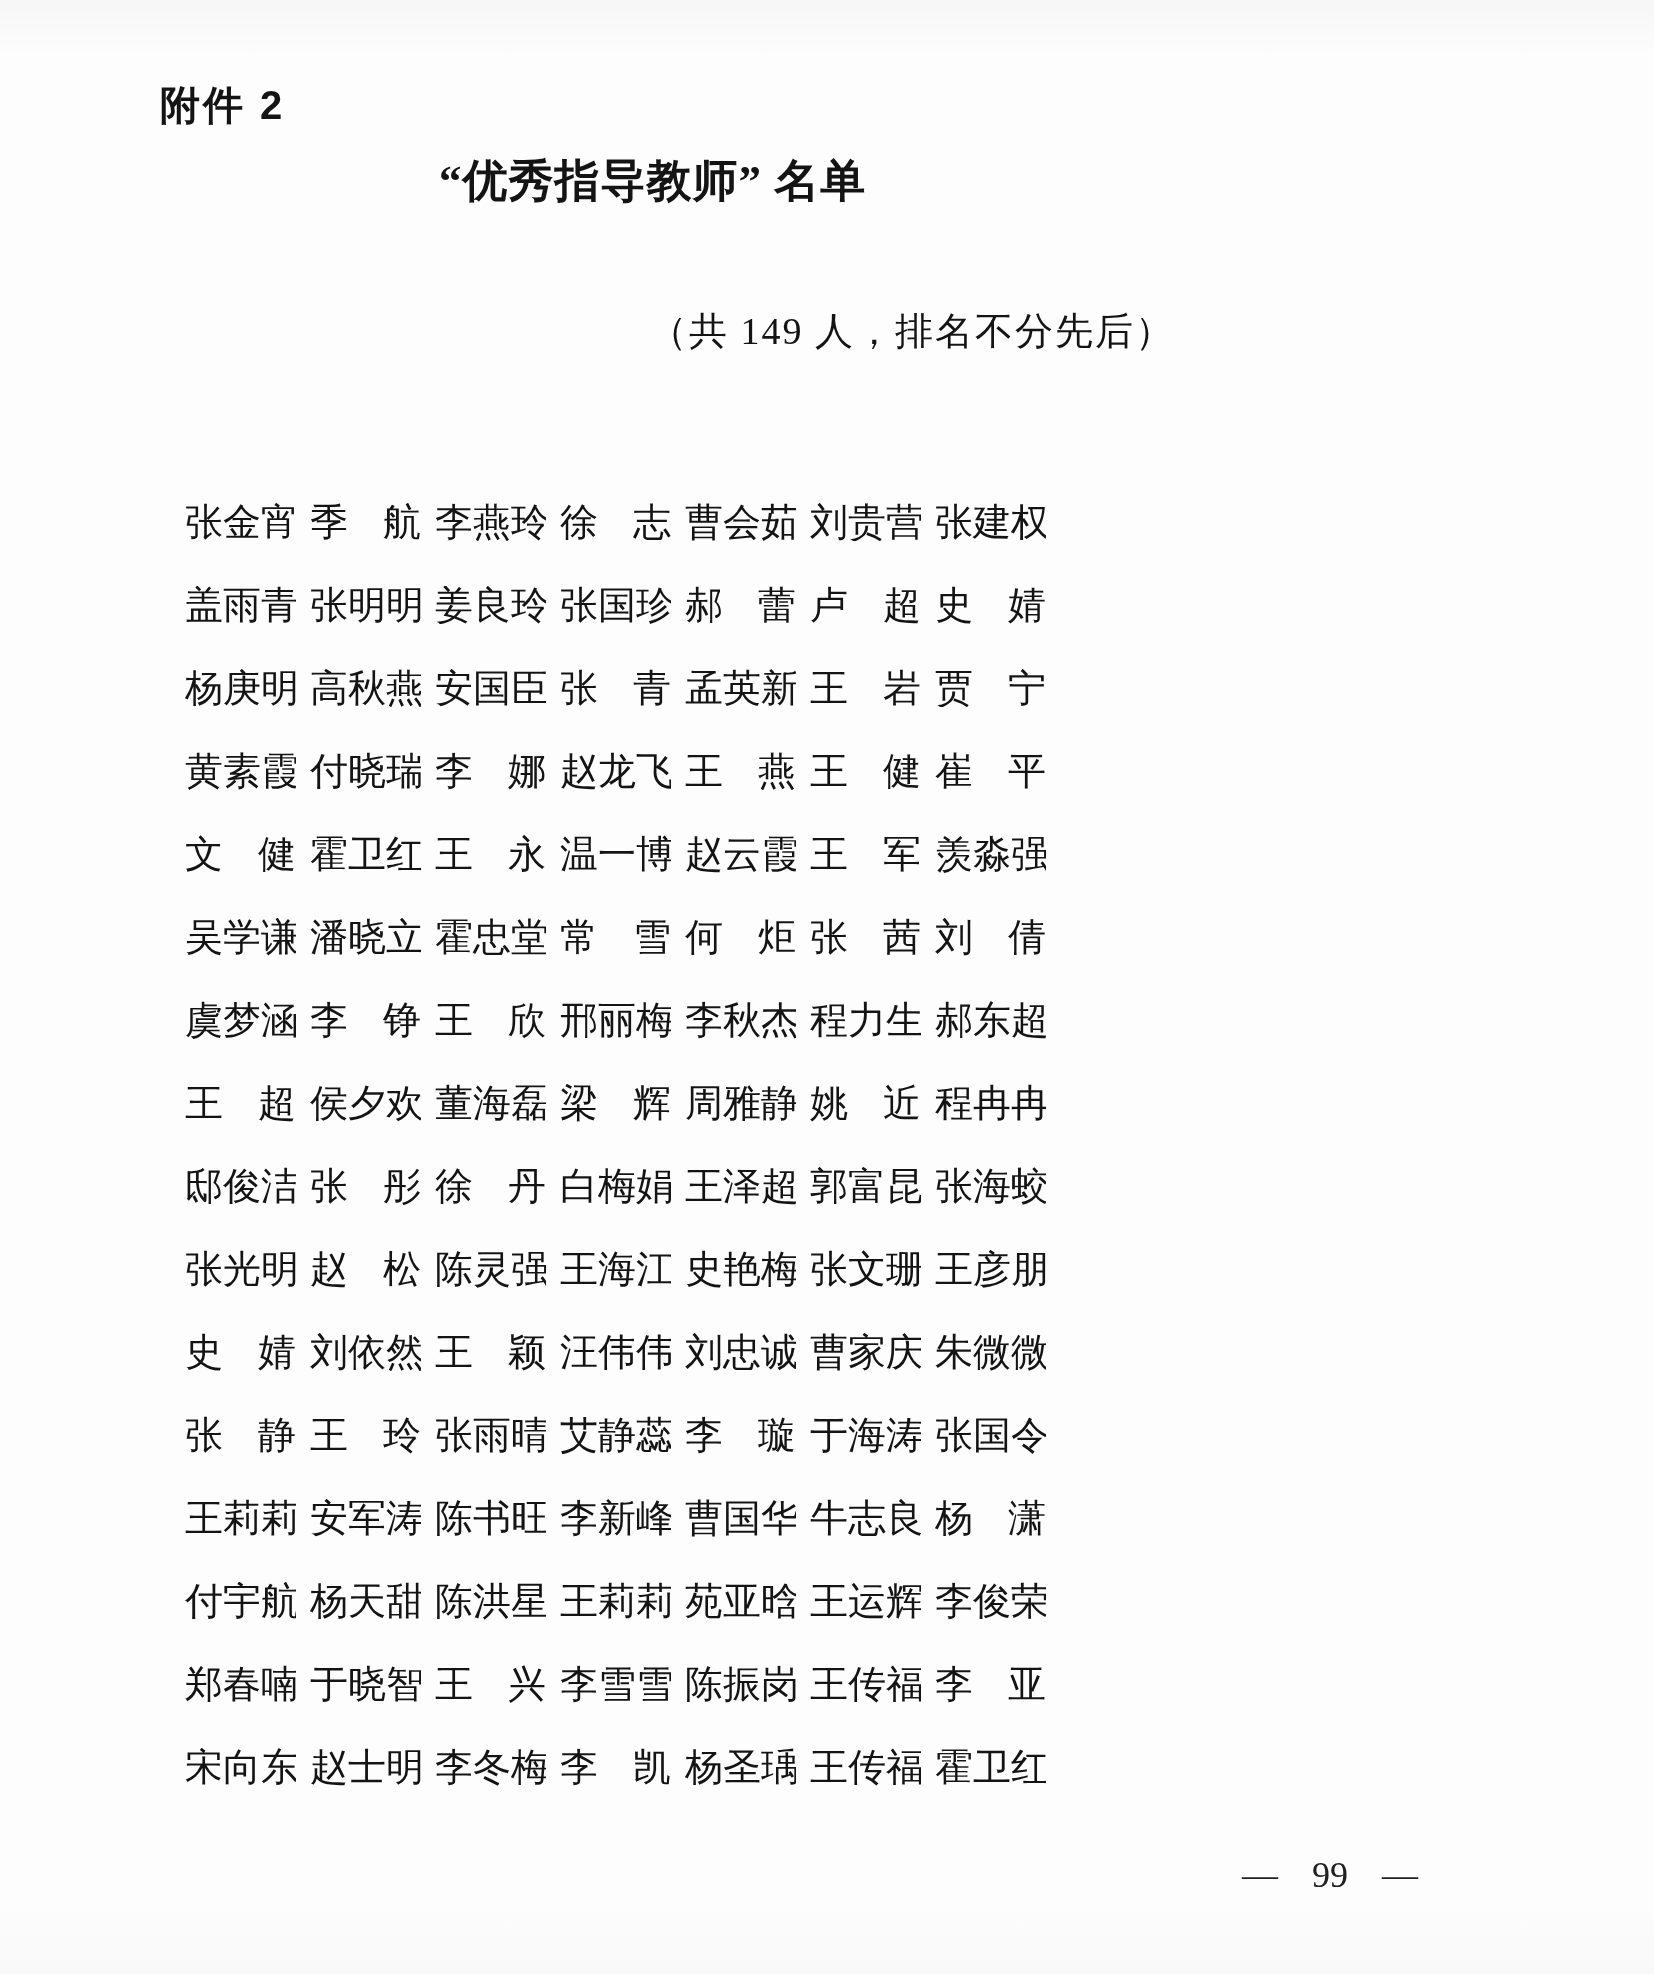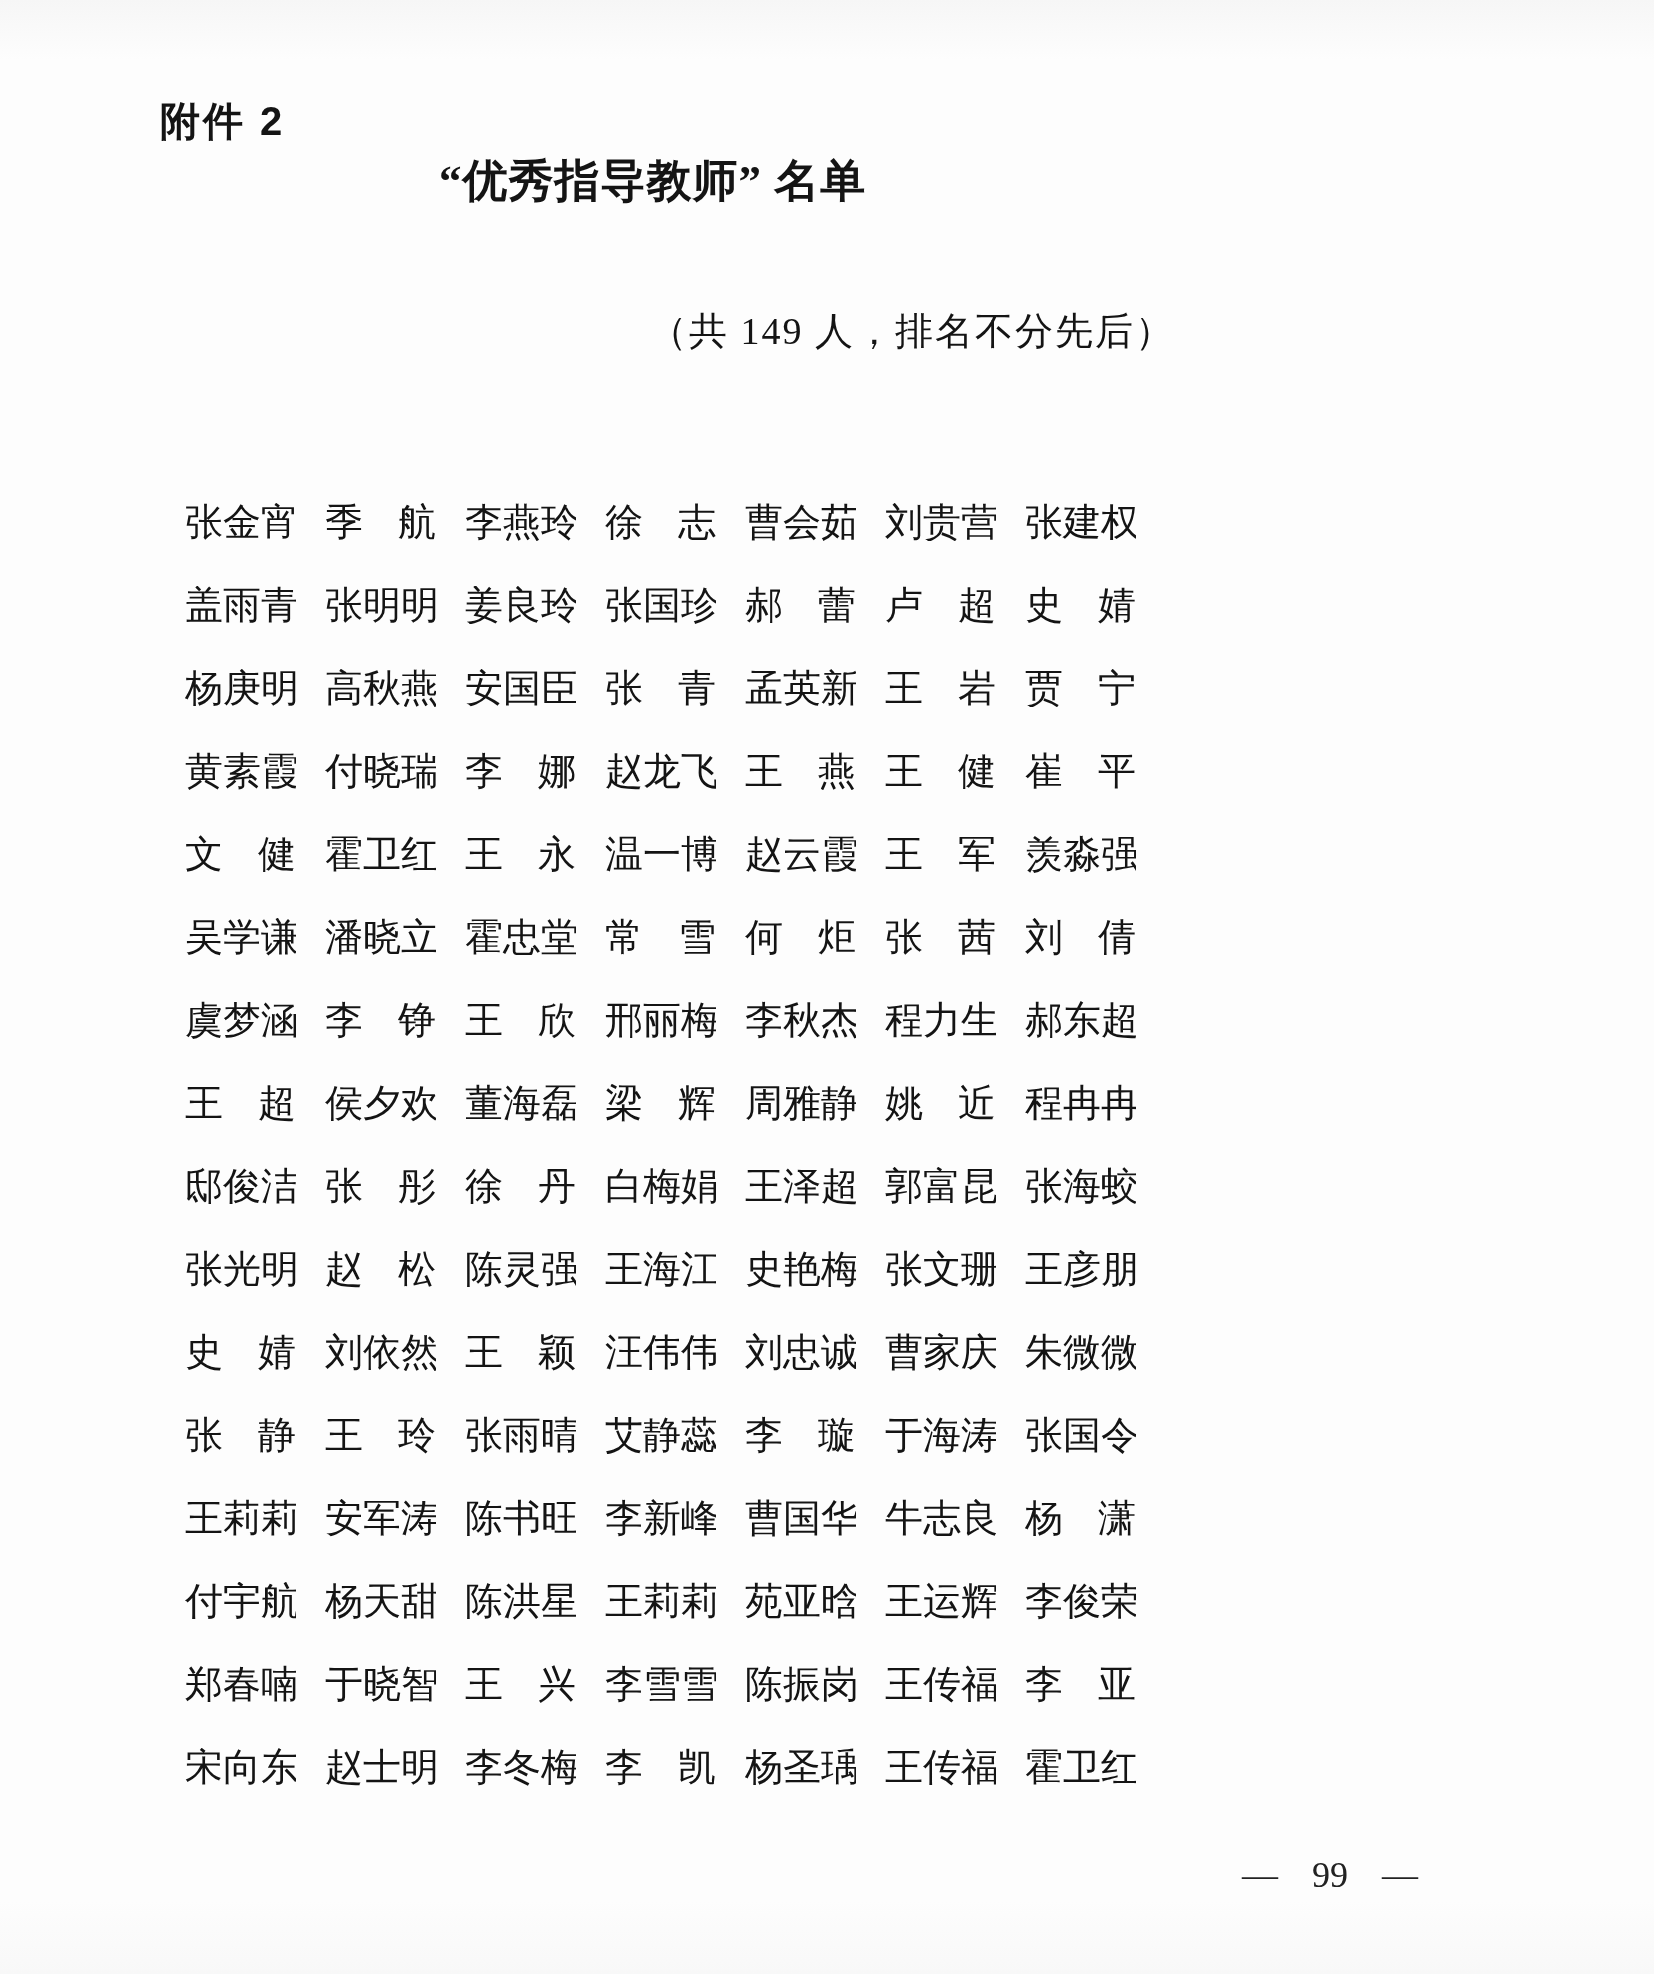--- a/index.html
+++ b/index.html
@@ -12,21 +12,21 @@
     width: 1654px;
     height: 1974px;
     margin: 0 auto;
     background: linear-gradient(180deg, #f6f6f6 0px, #fdfdfd 60px, #fdfdfd 1900px, #f8f8f8 1974px);
     color: #141414;
     overflow: hidden;
   }
   .attachment {
     position: absolute;
     left: 160px;
-    top: 94px;
+    top: 78px;
     font-family: "Liberation Sans", sans-serif;
     font-weight: bold;
     font-size: 40px;
     letter-spacing: 3px;
     white-space: nowrap;
   }
   .title {
     position: absolute;
     left: 130px;
     top: 146px;
@@ -51,21 +51,21 @@
     letter-spacing: 2px;
     white-space: nowrap;
   }
   .name-grid {
     position: absolute;
     left: 185px;
     top: 503px;
   }
   .name-row {
     display: flex;
-    gap: 29px;
+    gap: 14px;
     margin-bottom: 45px;
     height: 38px;
   }
   .name-cell {
     display: inline-block;
     width: 111px;
     font-family: "Liberation Serif", serif;
     font-size: 38px;
     line-height: 38px;
     text-align: justify;

